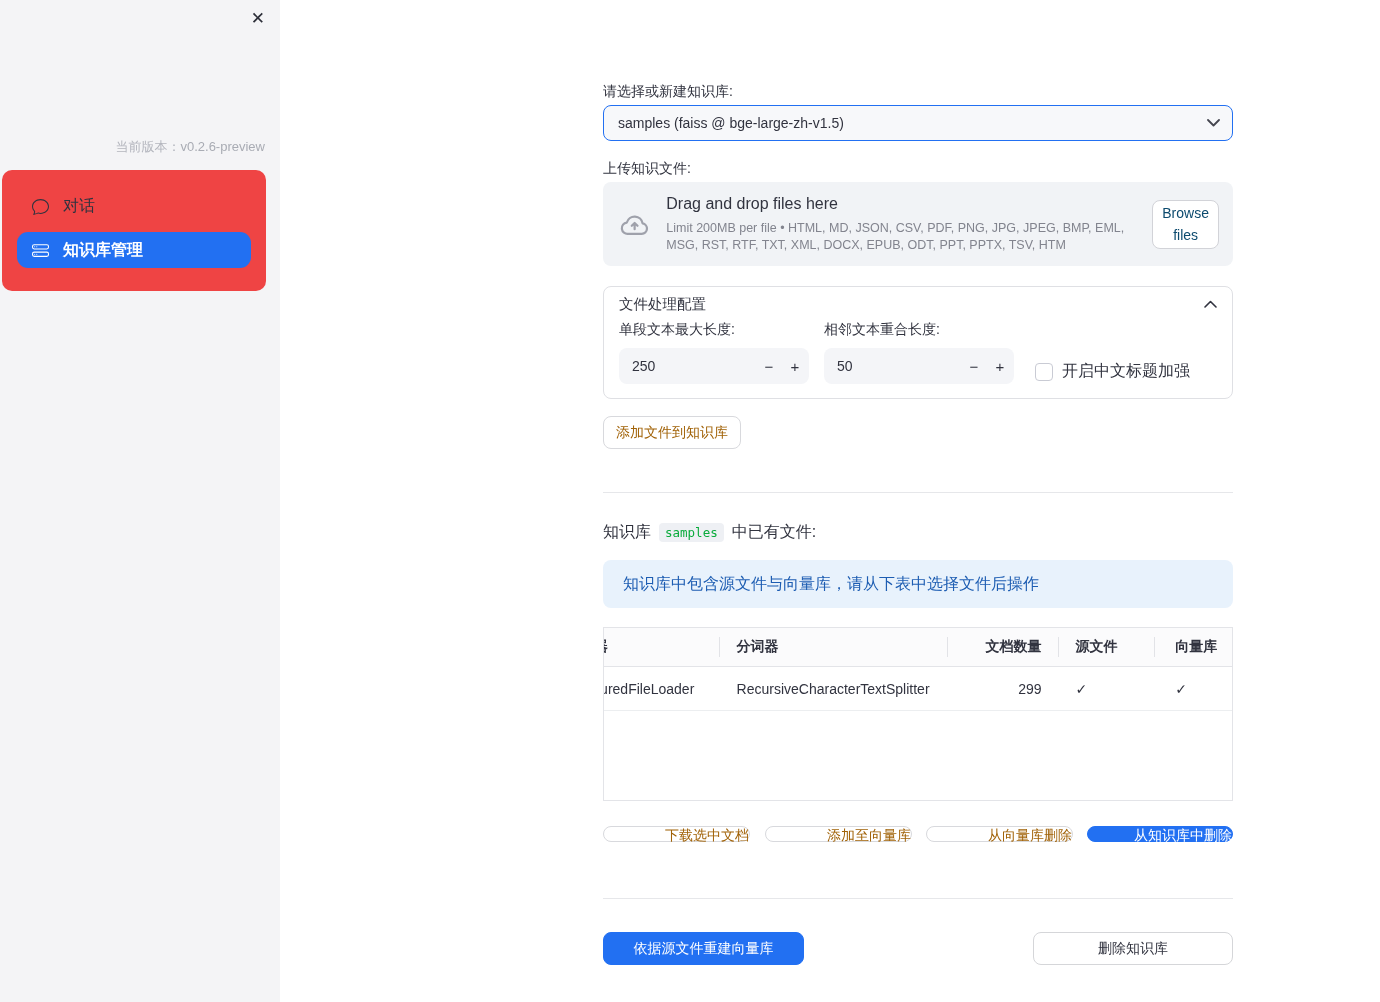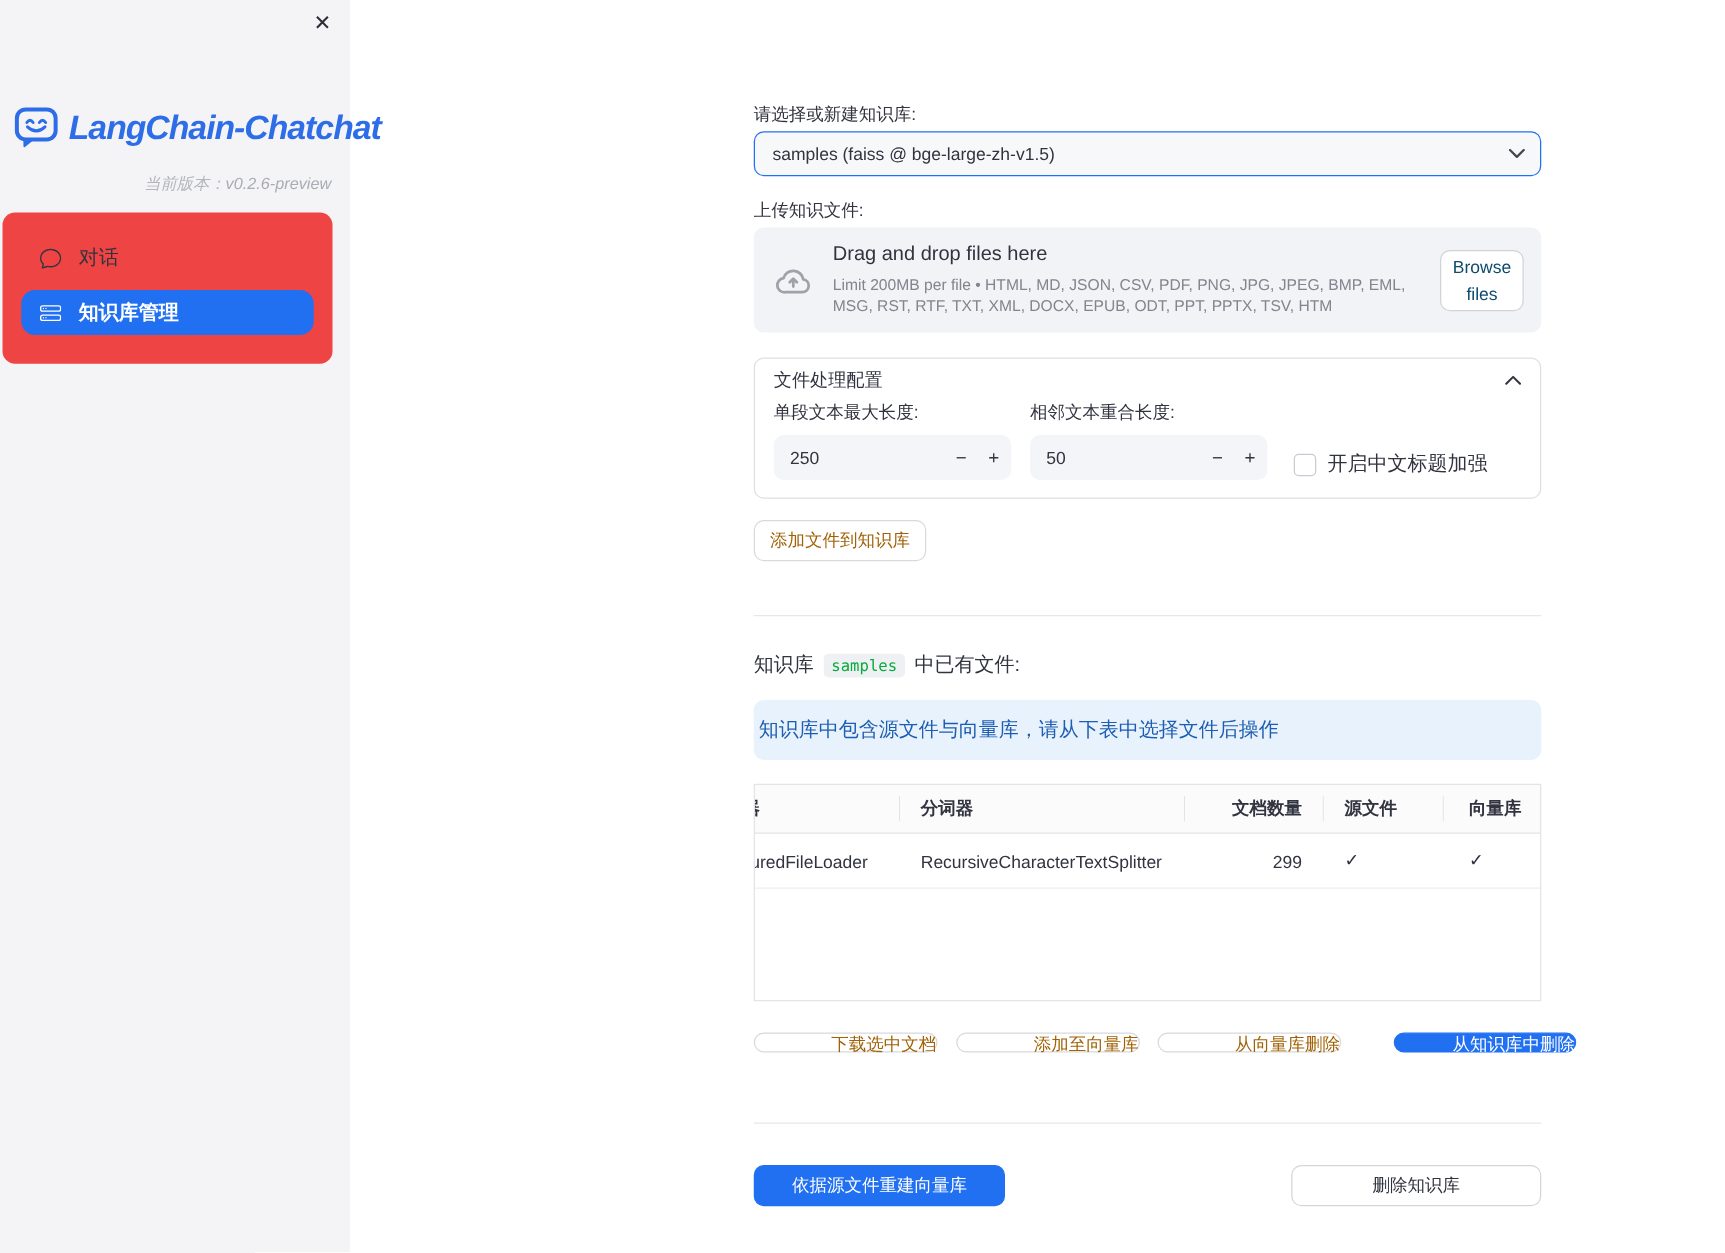--- a/index.html
+++ b/index.html
@@ -23,21 +23,21 @@
   .logo-row {
     position: absolute; left: 11px; top: 85px;
     display: flex; align-items: center; gap: 8px; white-space: nowrap;
   }
   .logo-text {
     font-size: 27px; font-weight: 700; font-style: italic;
     letter-spacing: -0.8px; color: #2e6de8;
   }
   .version {
     position: absolute; top: 138px; right: 15px;
-    font-size: 13px; color: #b3b5bd; font-style: italic;
+    font-size: 13px; color: #b3b5bd;
   }
   .version .ver-val { color: #a9acb4; }
   .menu-card {
     position: absolute; left: 2px; top: 170px; width: 264px; height: 121px;
     background: #ef4444; border-radius: 10px;
   }
   .menu-item {
     height: 34px; margin: 0 15px; display: flex; align-items: center;
     gap: 14px; padding-left: 15px; font-size: 16px; color: #31333f;
     border-radius: 6px; cursor: pointer;
@@ -125,21 +125,21 @@
 
   .kb-line { top: 522px; font-size: 16px; display: flex; align-items: center; gap: 8px; }
   .kb-line code {
     font-family: "DejaVu Sans Mono", monospace; font-size: 12.5px;
     color: #09ab3b; background: #eef0f4; border-radius: 4px; padding: 2px 6px;
   }
 
   .infobox {
     top: 560px; width: 630px; height: 48px;
     background: #e8f2fc; border-radius: 8px; color: #1d5db2;
-    display: flex; align-items: center; padding: 0 4px; font-size: 16px;
+    display: flex; align-items: center; padding: 0 20px; font-size: 16px;
   }
 
   
   .ftable {
     top: 627px; width: 630px; height: 174px;
     border: 1px solid #e3e4e8; background: #ffffff; font-size: 14px;
   }
   .trow { display: flex; width: 100%; }
   .thead { height: 39px; background: #fbfbfc; border-bottom: 1px solid #e3e4e8; }
   .tdata { height: 44px; border-bottom: 1px solid #eceef0; cursor: pointer; }
@@ -163,30 +163,20 @@
   .deletekb-btn { top: 932px; left: 430px; width: 200px; height: 33px; }
 </style>
 </head>
 <body>
 
 <div class="app">
 
   <aside class="sidebar">
     <button class="close-btn">✕</button>
 
-    <div class="logo-row">
-      <svg width="36" height="34" viewBox="0 0 36 34">
-        <rect x="2.5" y="2.5" width="31" height="24" rx="7" fill="none" stroke="#2e6de8" stroke-width="3.2"></rect>
-        <path d="M8.5 26 L8.5 32 L16 26" fill="#2e6de8" stroke="#2e6de8" stroke-width="1.5" stroke-linejoin="round"></path>
-        <path d="M10.5 13 q2.5 -3.5 5 0" fill="none" stroke="#2e6de8" stroke-width="2.4" stroke-linecap="round"></path>
-        <path d="M20.5 13 q2.5 -3.5 5 0" fill="none" stroke="#2e6de8" stroke-width="2.4" stroke-linecap="round"></path>
-        <path d="M11 16.5 q7 6.5 14 0" fill="none" stroke="#2e6de8" stroke-width="2.4" stroke-linecap="round"></path>
-      </svg>
-      <span class="logo-text">LangChain-Chatchat</span>
-    </div>
 
     <div class="version">
       <span>当前版本：</span><span class="ver-val">v0.2.6-preview</span>
     </div>
 
     <nav class="menu-card">
       <div class="menu-item">
         <svg width="17" height="17" viewBox="0 0 16 16" fill="currentColor">
           <path d="M2.678 11.894a1 1 0 0 1 .287.801 10.97 10.97 0 0 1-.398 2c1.395-.323 2.247-.697 2.634-.893a1 1 0 0 1 .71-.074A8.06 8.06 0 0 0 8 14c3.996 0 7-2.807 7-6 0-3.192-3.004-6-7-6S1 4.808 1 8c0 1.468.617 2.83 1.678 3.894zm-.493 3.905a21.682 21.682 0 0 1-.713.129c-.2.032-.352-.176-.273-.362a9.68 9.68 0 0 0 .244-.637l.003-.01c.248-.72.45-1.548.524-2.319C.743 11.37 0 9.76 0 8c0-3.866 3.582-7 8-7s8 3.134 8 7-3.582 7-8 7a9.06 9.06 0 0 1-2.347-.306c-.52.263-1.639.742-3.468 1.105z"></path>
         </svg>
@@ -287,21 +277,21 @@
         <div class="tcell c3">299</div>
         <div class="tcell c4">✓</div>
         <div class="tcell c5">✓</div>
       </div>
     </div>
 
     <div class="actions abs" style="top:826px; width:630px; height:32px; position:absolute;">
       <button class="btn disabled" style="left:0; width:147px;">下载选中文档</button>
       <button class="btn disabled" style="left:162px; width:147px;">添加至向量库</button>
       <button class="btn disabled" style="left:323px; width:147px;">从向量库删除</button>
-      <button class="btn primary" style="left:512px; width:146px;">从知识库中删除</button>
+      <button class="btn primary" style="left:484px; width:146px;">从知识库中删除</button>
     </div>
 
     <hr class="divider abs" style="top:898px">
 
     <button class="btn primary rebuild-btn abs">依据源文件重建向量库</button>
     <button class="btn deletekb-btn abs">删除知识库</button>
 
   </main>
 </div>
 

